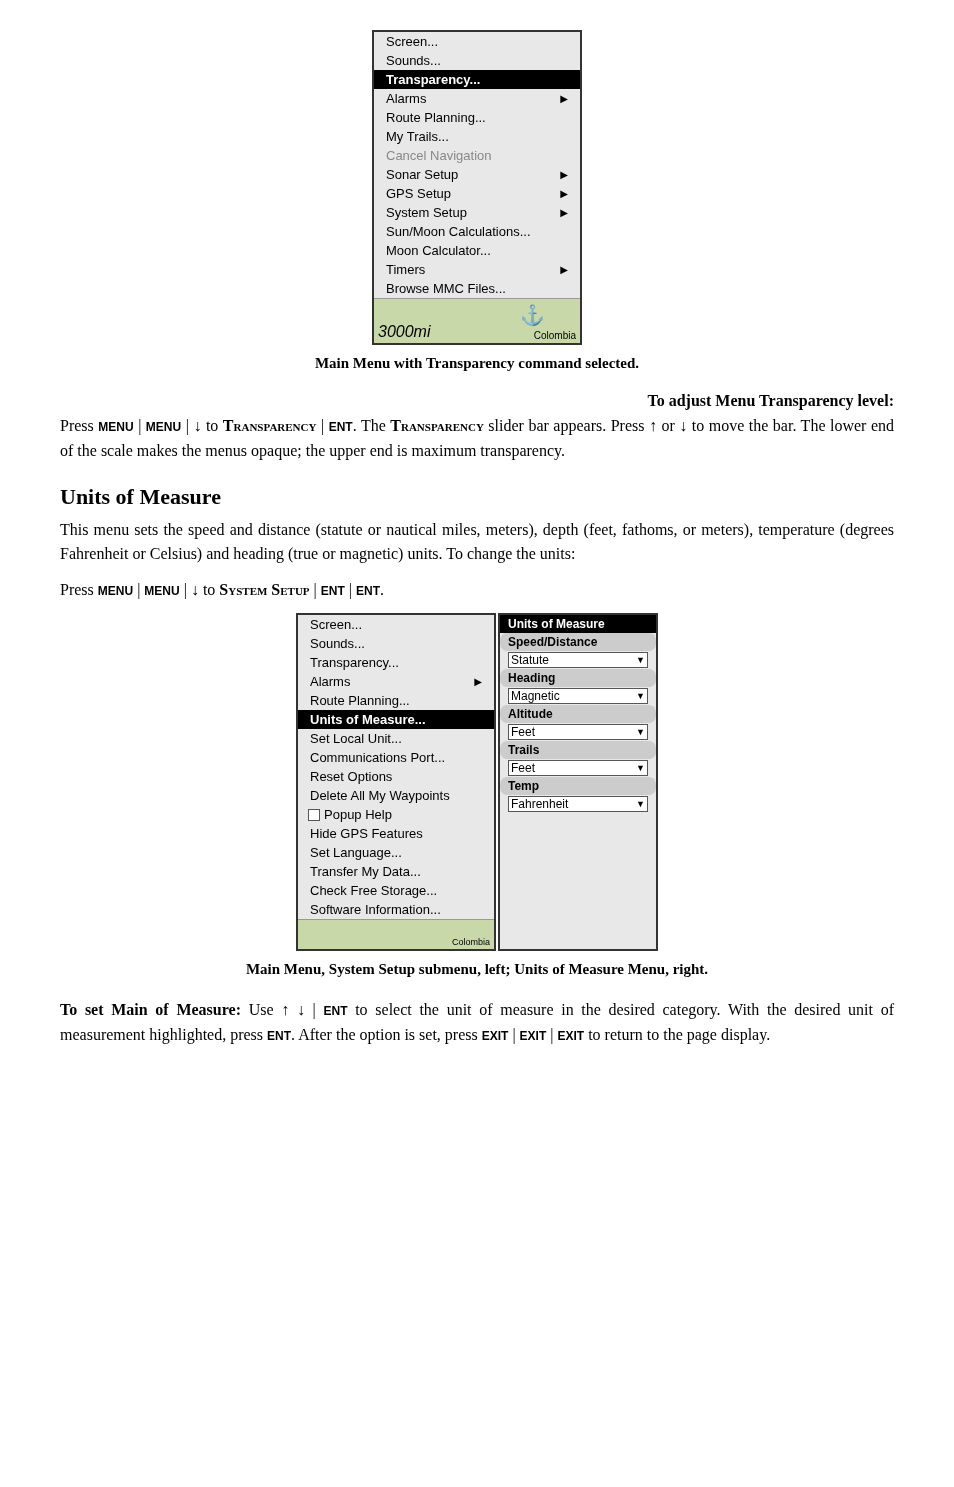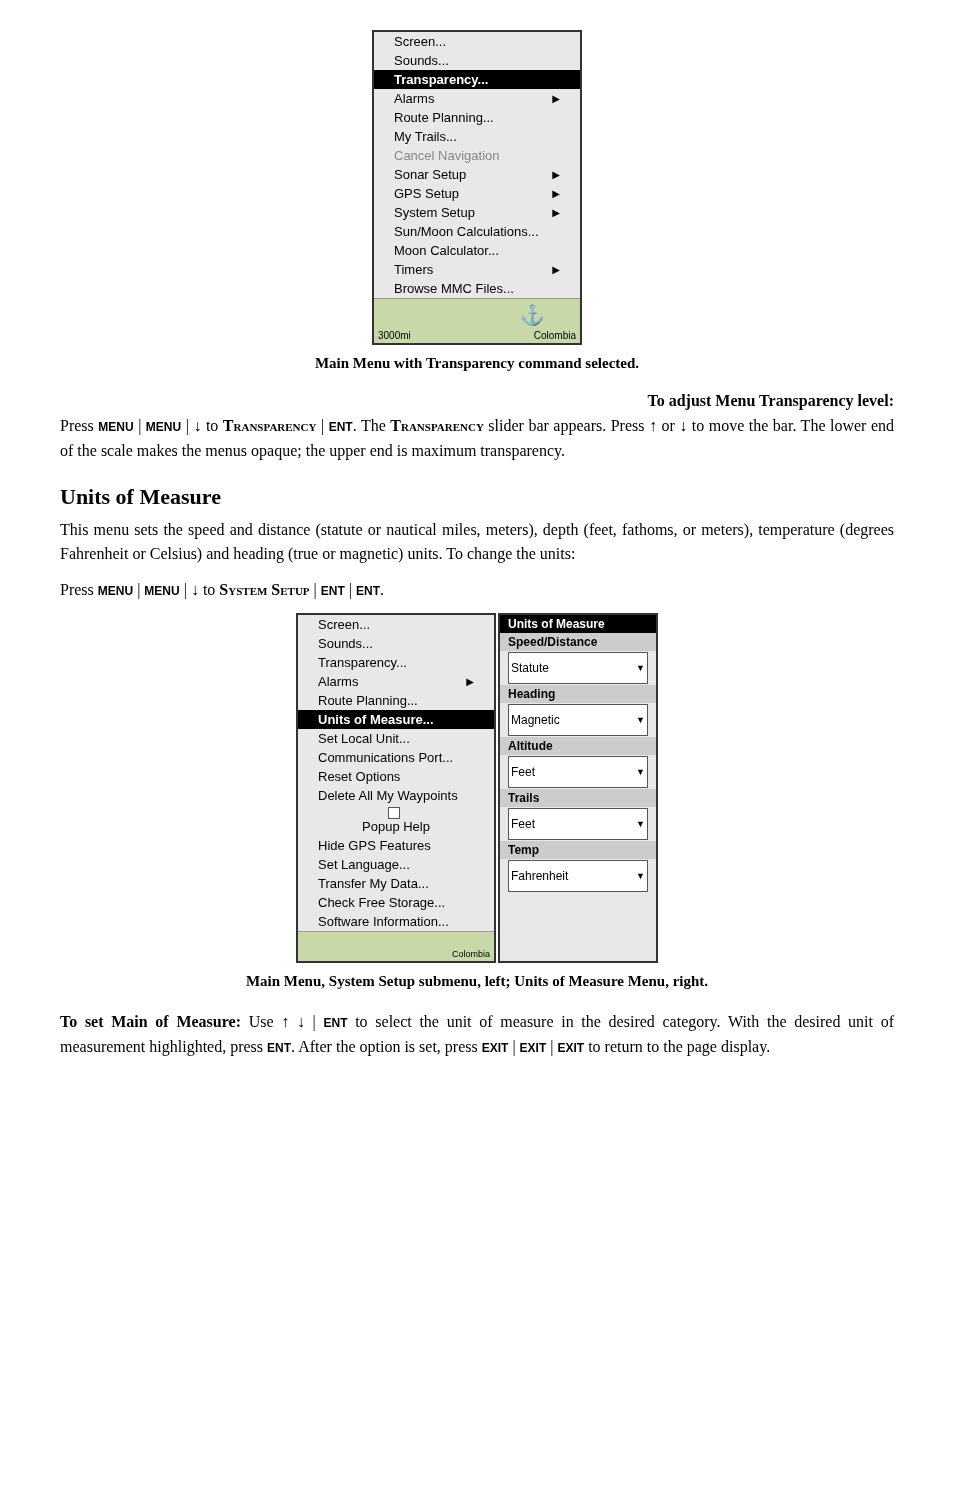--- a/index.html
+++ b/index.html
@@ -21,21 +21,21 @@
 
     .menu-box {
       border: 2px solid #333;
       background: #e8e8e8;
       min-width: 210px;
       font-family: Arial, sans-serif;
       font-size: 13px;
     }
 
     .menu-item {
-      padding: 2px 20px;
+      padding: 2px 12px;
       color: #000;
       white-space: nowrap;
     }
 
     .menu-item.highlighted {
       background: #000;
       color: #fff;
       font-weight: bold;
     }
 
@@ -60,23 +60,24 @@
       height: 45px;
       position: relative;
       border-top: 1px solid #999;
       overflow: hidden;
     }
 
     .map-label-left {
       position: absolute;
       bottom: 2px;
       left: 4px;
-      font-size: 10px;
-      color: #000;
-      font-family: Arial, sans-serif;
+      font-size: 16px;
+      color: #000;
+      font-family: Arial, sans-serif;
+      font-style: italic;
     }
 
     .map-label-right {
       position: absolute;
       bottom: 2px;
       right: 4px;
       font-size: 10px;
       color: #000;
       font-family: Arial, sans-serif;
     }
@@ -159,34 +160,35 @@
       font-weight: bold;
       font-size: 12px;
     }
 
     .units-section-label {
       background: #ccc;
       color: #000;
       padding: 2px 8px;
       font-weight: bold;
       font-size: 12px;
+      border-radius: 7px;
     }
 
     .units-row {
       display: flex;
       align-items: center;
       padding: 1px 8px;
       font-size: 12px;
     }
 
     .units-dropdown {
       flex: 1;
       border: 1px solid #555;
       background: #fff;
-      padding: 8px 2px;
+      padding: 0 2px;
       font-size: 12px;
       font-family: Arial, sans-serif;
       display: flex;
       justify-content: space-between;
       align-items: center;
     }
 
     .units-dropdown::after {
       content: '▼';
       font-size: 9px;
@@ -206,21 +208,20 @@
       font-size: 9px;
       color: #000;
       font-family: Arial, sans-serif;
     }
 
     .checkbox-item {
       display: flex;
       align-items: center;
       padding: 2px 10px;
       font-size: 13px;
-      flex-direction: column;
     }
 
     .checkbox-box {
       width: 12px;
       height: 12px;
       border: 1px solid #555;
       background: #fff;
       margin-right: 4px;
       display: inline-block;
     }

